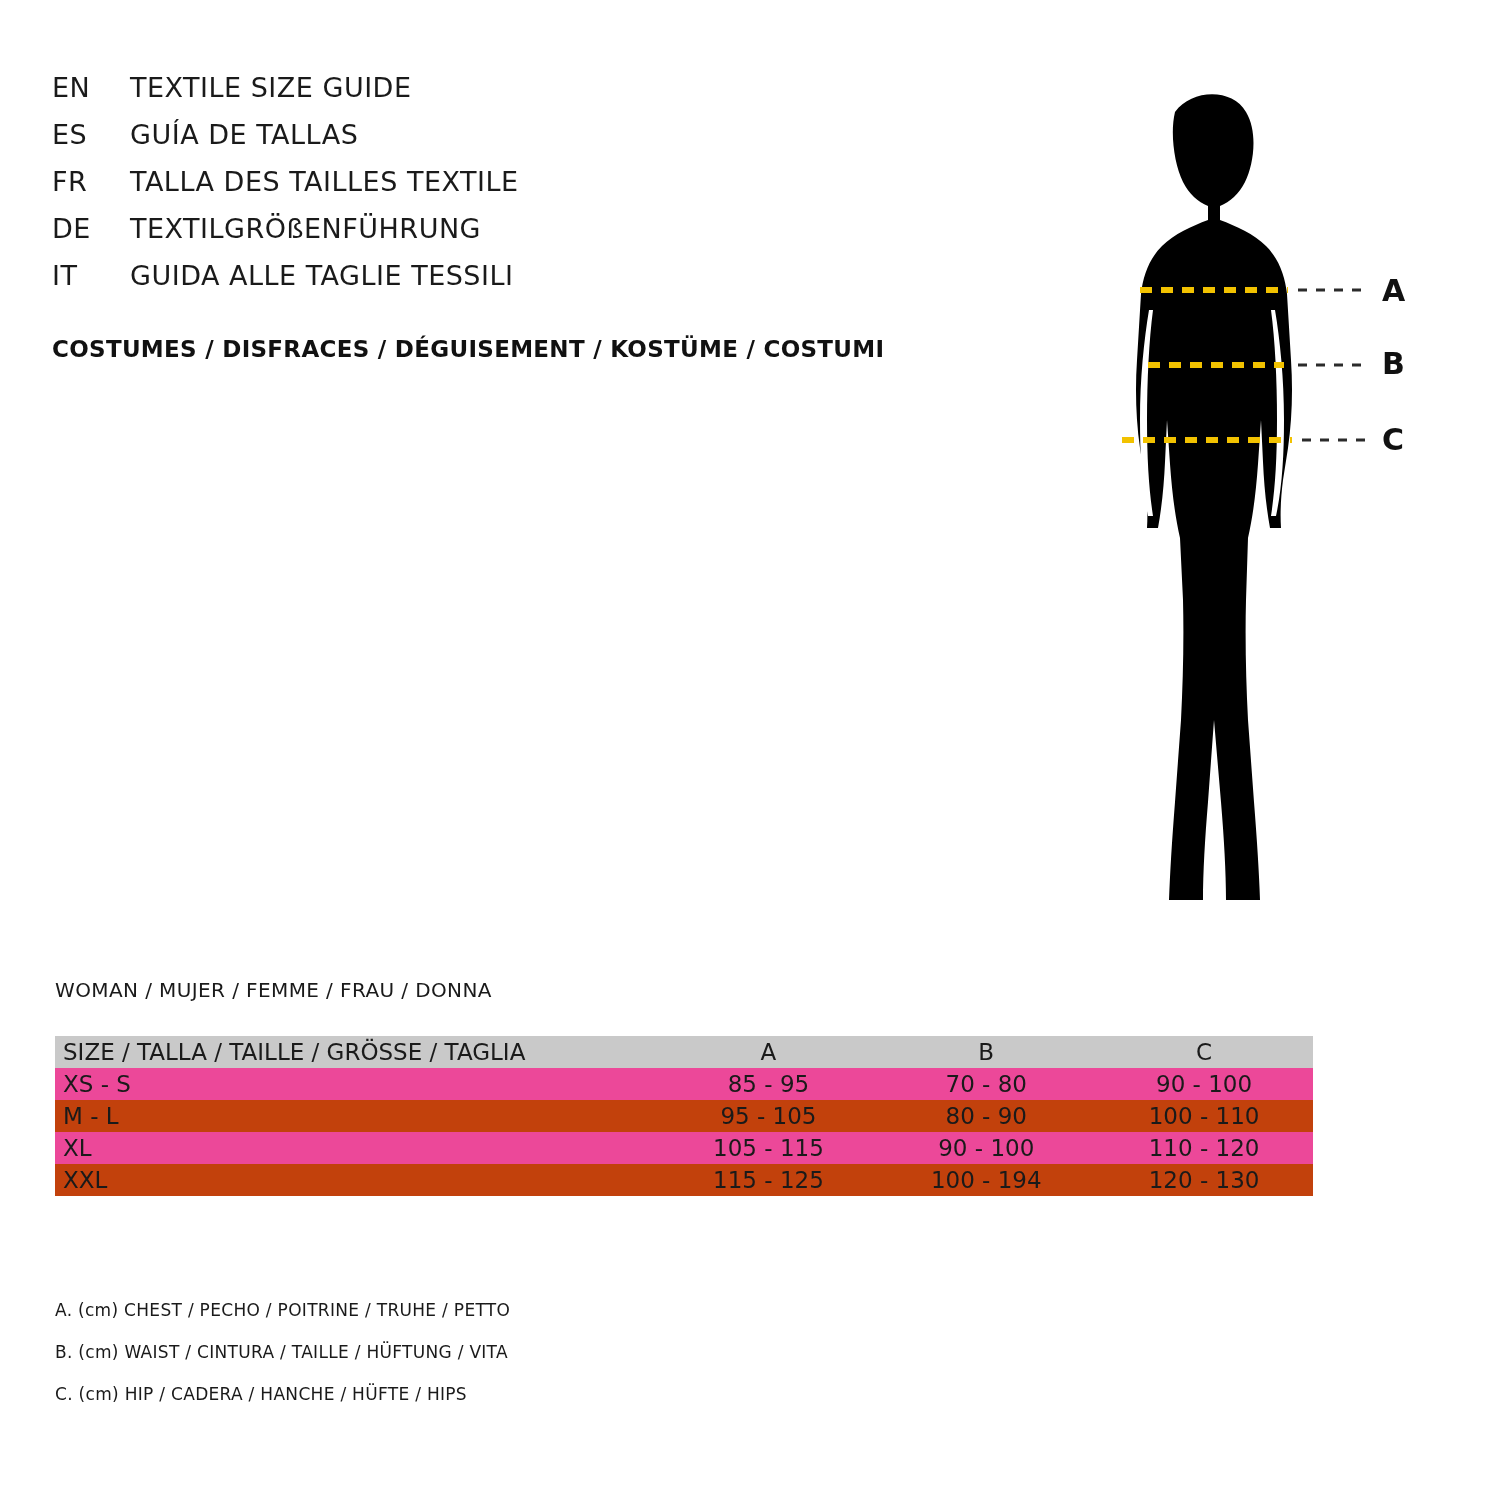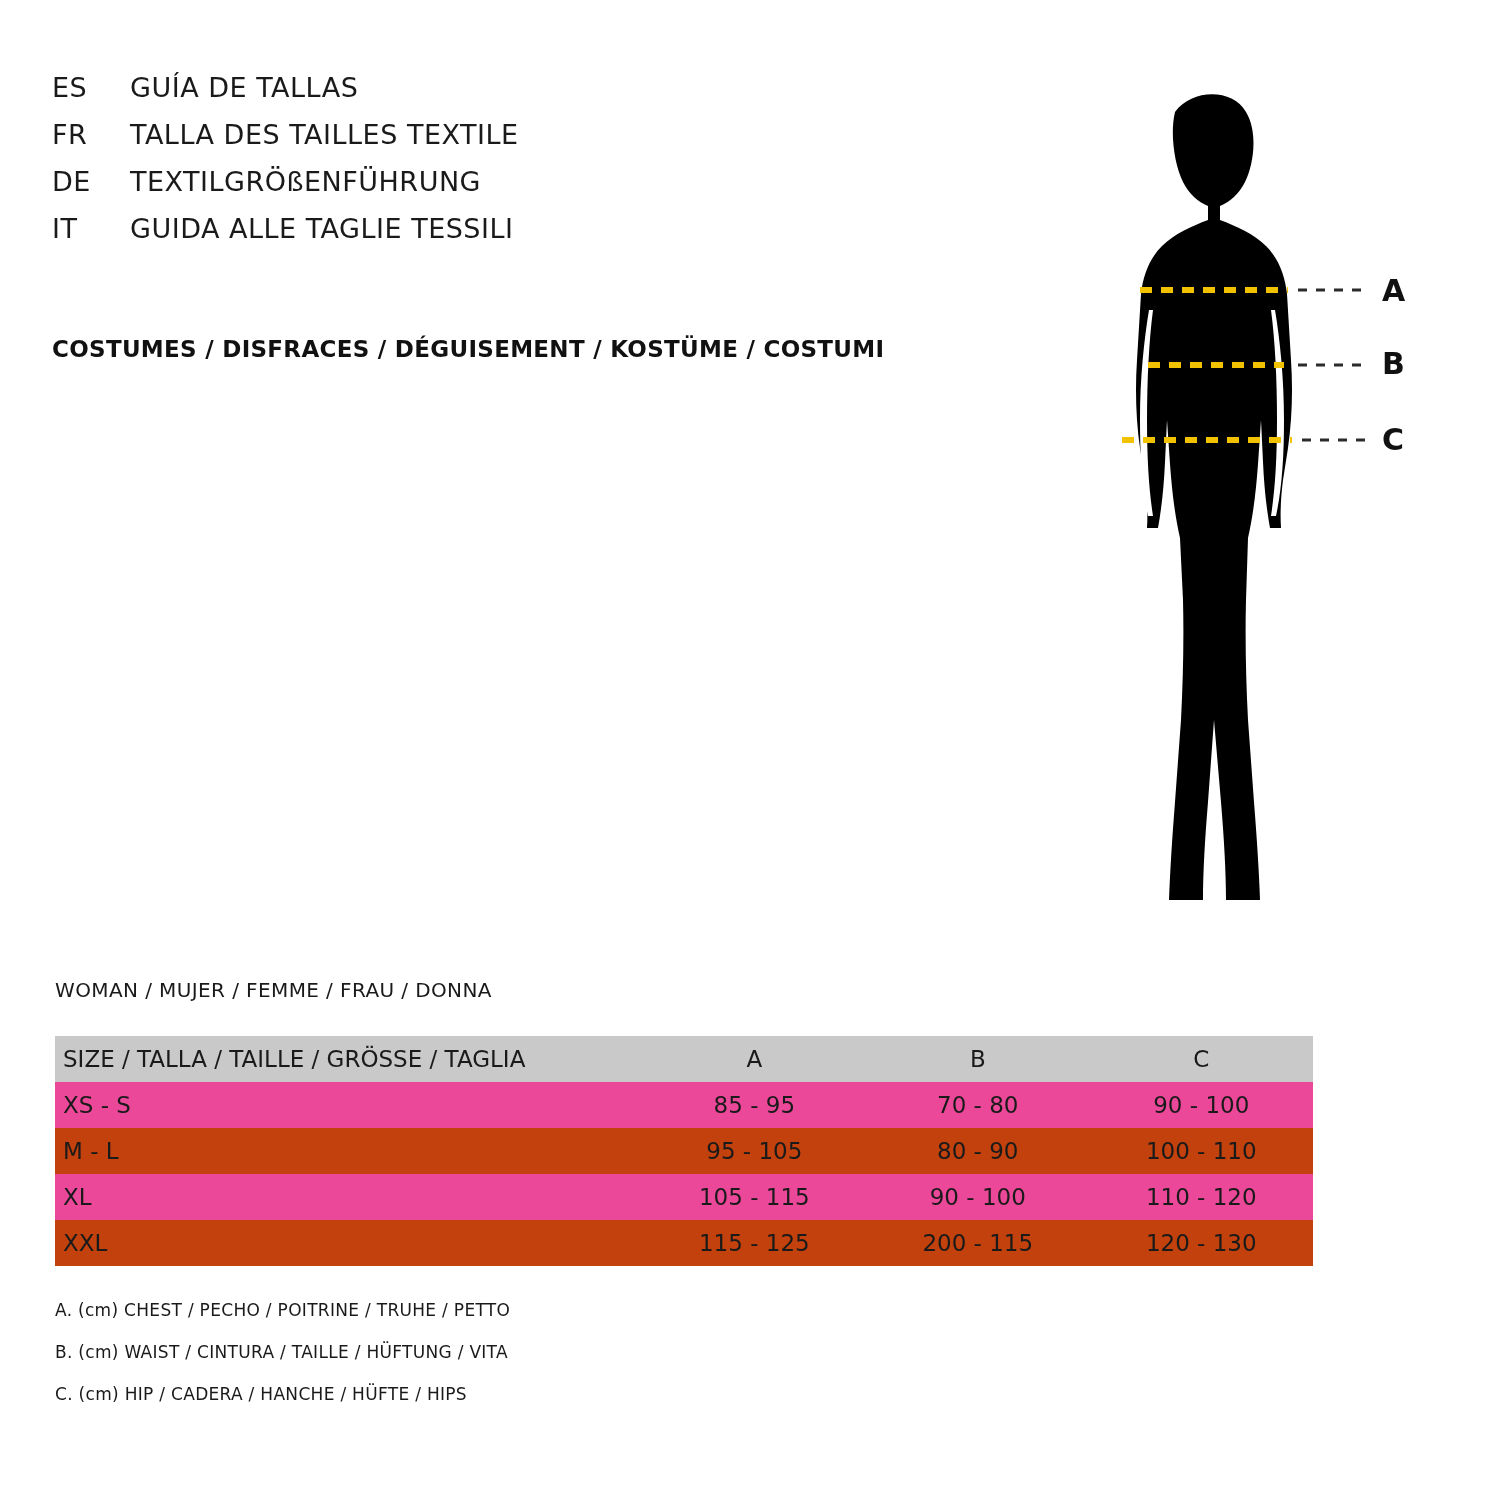--- a/index.html
+++ b/index.html
@@ -87,21 +87,21 @@
     position: absolute;
     left: 55px;
     top: 1036px;
     width: 1258px;
     border-collapse: collapse;
     font-size: 23px;
     color: #1a1a1a;
   }
   table.size-table th,
   table.size-table td {
-    padding: 7px;
+    padding: 0;
     height: 32px;
     font-weight: normal;
     text-align: center;
     vertical-align: middle;
     margin-left: 36px;
   }
   table.size-table th.left-col,
   table.size-table td.left-col {
     text-align: left;
     padding-left: 8px;
@@ -128,20 +128,24 @@
     font-size: 17px;
     letter-spacing: 0.3px;
     margin-bottom: 22px;
     color: #1a1a1a;
   }
 </style>
 </head>
 <body>
 
 <div class="lang-block">
+  <div class="lang-row">
+    <span class="lang-code">EN</span>
+    <span class="lang-text">TEXTILE SIZE GUIDE</span>
+  </div>
   <div class="lang-row">
     <span class="lang-code">ES</span>
     <span class="lang-text">GUÍA DE TALLAS</span>
   </div>
   <div class="lang-row">
     <span class="lang-code">FR</span>
     <span class="lang-text">TALLA DES TAILLES TEXTILE</span>
   </div>
   <div class="lang-row">
     <span class="lang-code">DE</span>
@@ -209,21 +213,21 @@
     </tr>
     <tr class="row-plain">
       <td class="left-col">XL</td>
       <td>105 - 115</td>
       <td>90 - 100</td>
       <td>110 - 120</td>
     </tr>
     <tr class="row-alt">
       <td class="left-col">XXL</td>
       <td>115 - 125</td>
-      <td>200 - 115</td>
+      <td>100 - 194</td>
       <td>120 - 130</td>
     </tr>
   </tbody>
 </table>
 
 <div class="legend">
   <div>A. (cm) CHEST / PECHO / POITRINE / TRUHE / PETTO</div>
   <div>B. (cm) WAIST / CINTURA / TAILLE / HÜFTUNG / VITA</div>
   <div>C. (cm) HIP / CADERA / HANCHE / HÜFTE / HIPS</div>
 </div>

